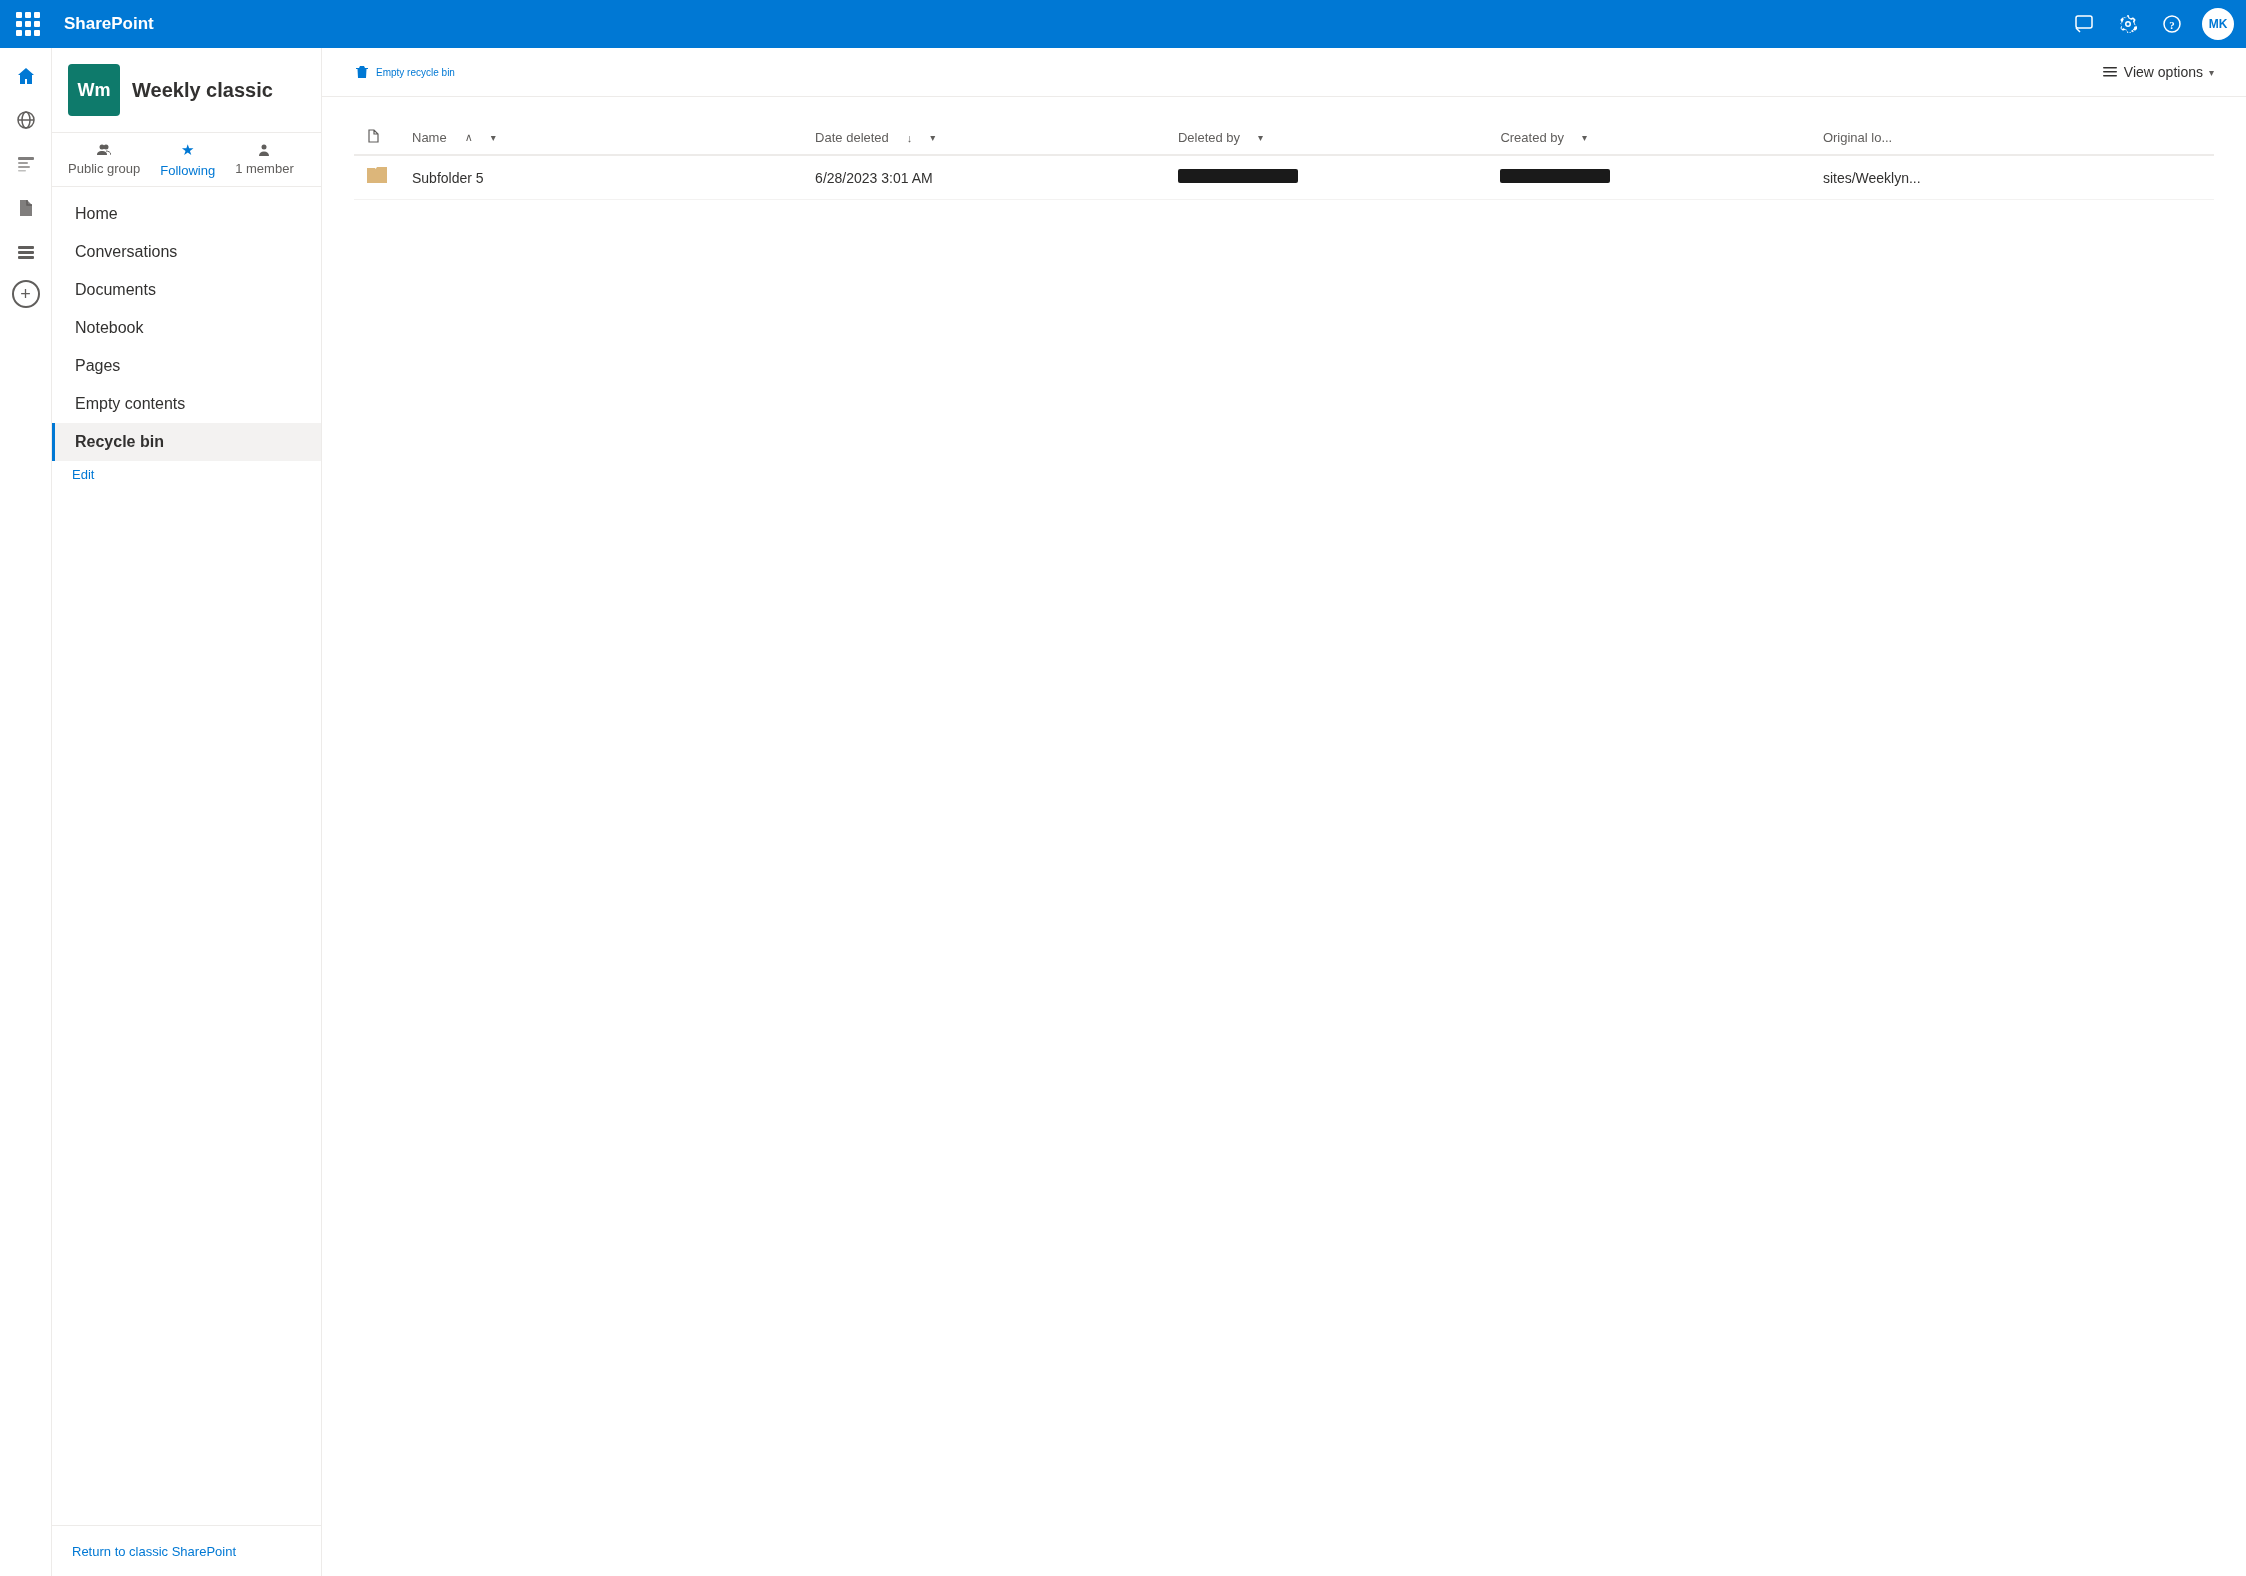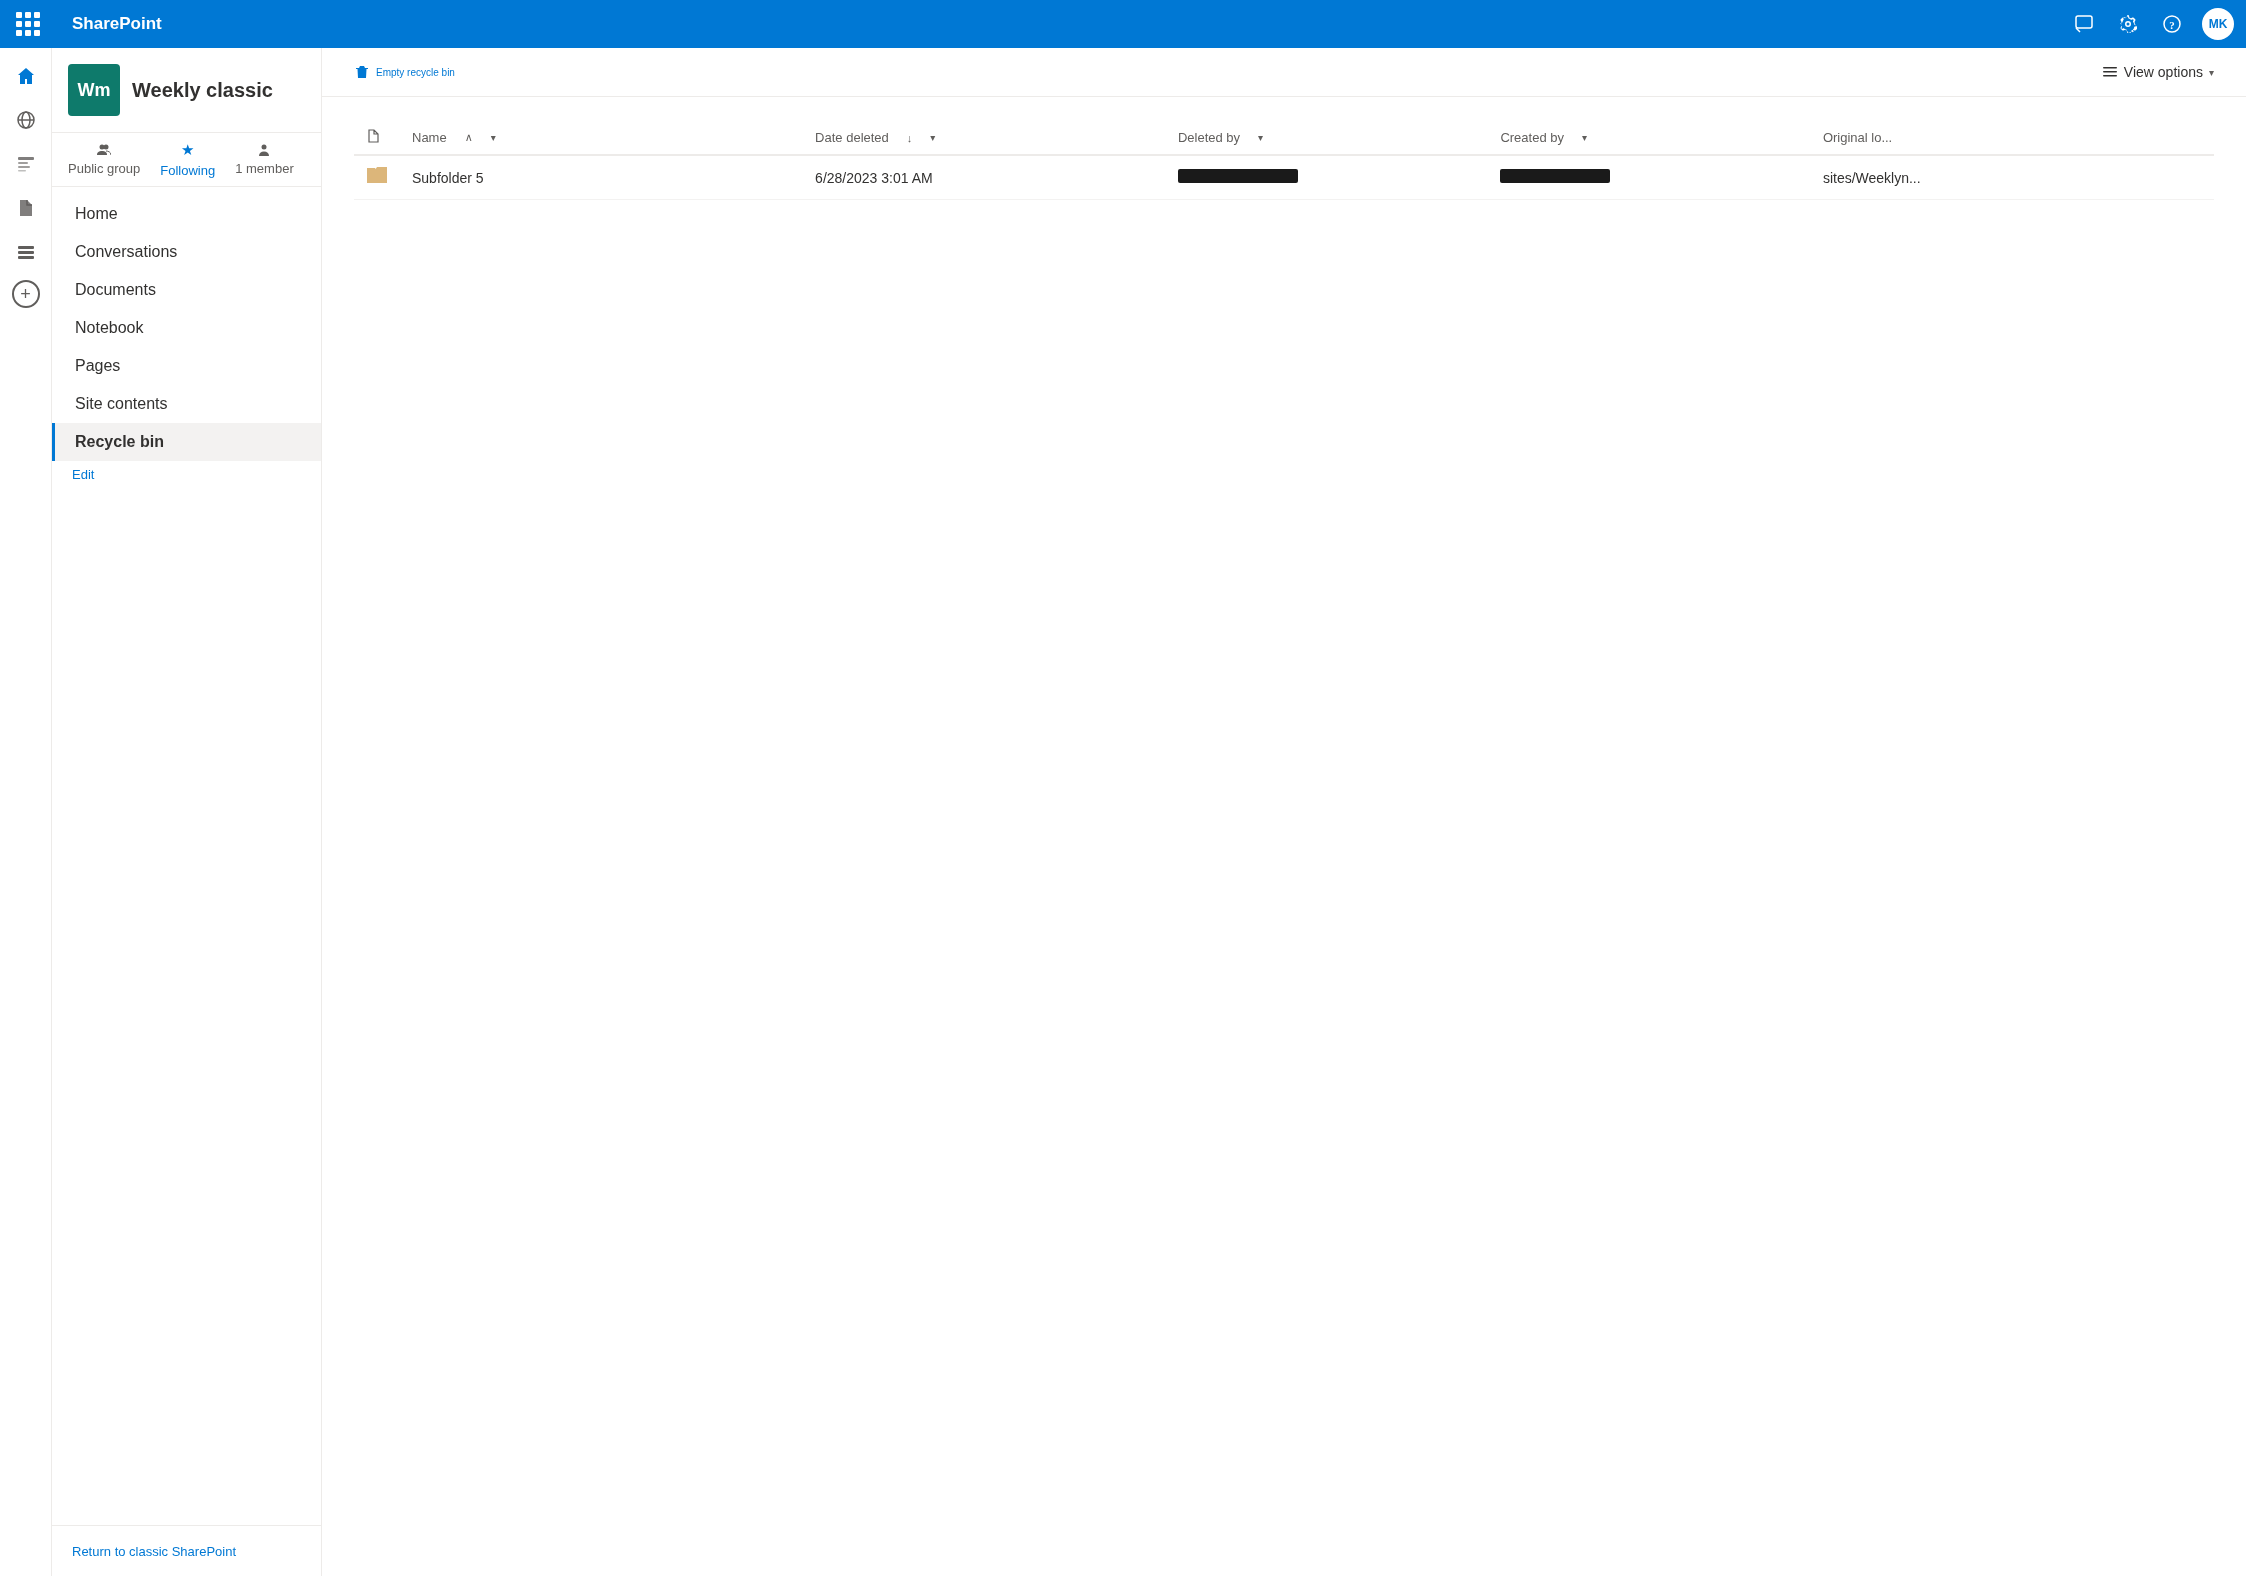--- a/index.html
+++ b/index.html
@@ -7,21 +7,21 @@
 
     
     .topnav {
       background: #0078d4;
       color: white;
       height: 48px;
       display: flex;
       align-items: center;
       padding: 0 12px;
       flex-shrink: 0;
-      gap: 24px;
+      gap: 16px;
     }
     .topnav-waffle {
       display: grid;
       grid-template-columns: repeat(3, 6px);
       gap: 3px;
       cursor: pointer;
       padding: 4px;
     }
     .topnav-waffle span {
       width: 6px; height: 6px;
@@ -434,21 +434,21 @@
       <div class="nav-item">
         <span>Documents</span>
       </div>
       <div class="nav-item">
         <span>Notebook</span>
       </div>
       <div class="nav-item">
         <span>Pages</span>
       </div>
       <div class="nav-item">
-        <span>Site contents</span>
+        <span>Empty contents</span>
       </div>
       <div class="nav-item active">
         <span>Recycle bin</span>
       </div>
       <div class="nav-edit">
         <span>Edit</span>
       </div>
     </div>
 
     <div style="flex:1;"></div>

